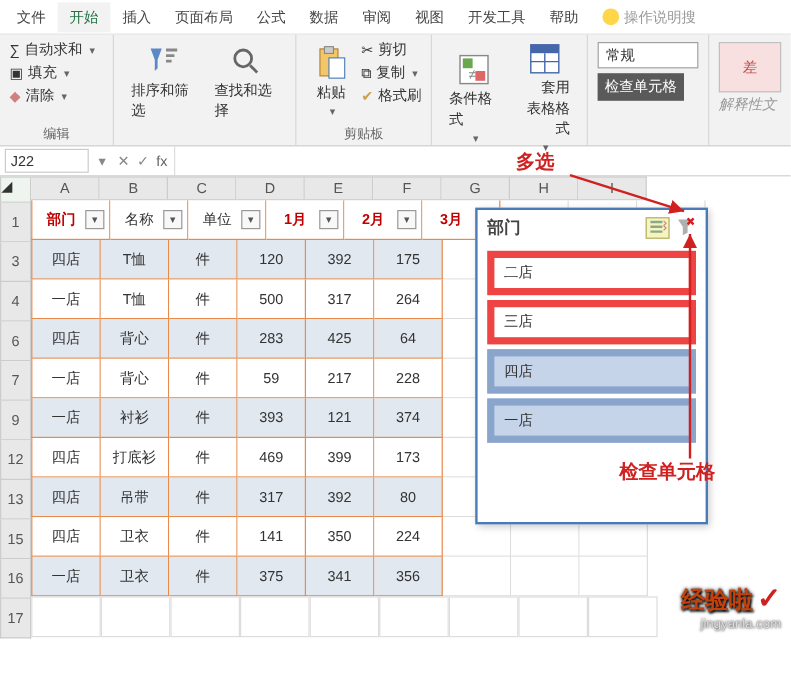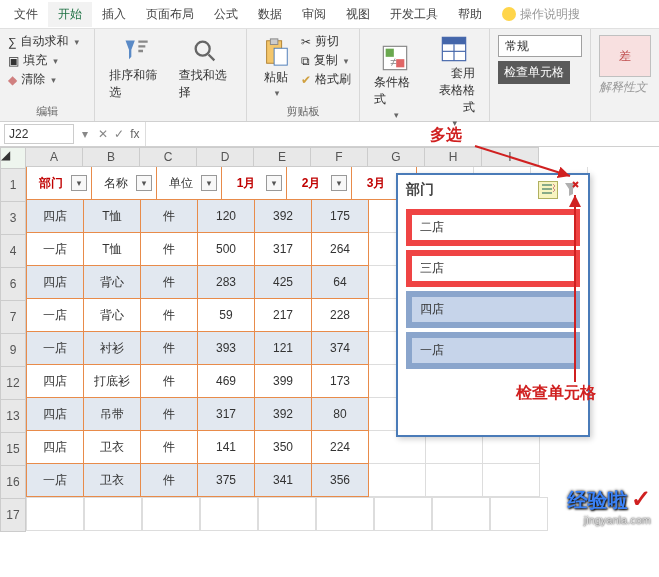--- a/index.html
+++ b/index.html
@@ -47,21 +47,21 @@
 .slicer-hdr{display:flex;align-items:center;justify-content:space-between;padding:6px 8px;font-size:14px;font-weight:bold;color:#444}
 .slicer-ico{display:flex;gap:4px}
 .ms-ico{width:18px;height:16px;border:1px solid #b0b060;background:#f8f4c0;display:flex;align-items:center;justify-content:center;font-size:10px;color:#888}
 .clr-ico{width:18px;height:16px;display:flex;align-items:center;justify-content:center;position:relative}
 .slicer-items{padding:4px 8px;display:flex;flex-direction:column;gap:4px}
 .sitem{border:6px solid #ef4444;padding:4px 8px;background:#fff}
 .sitem.sel{background:#c6d4ea;border-color:#8aa5cc}
 .annot{position:absolute;color:#d02020;font-size:16px;font-weight:bold}
 .arrow{position:absolute;pointer-events:none}
 .watermark{position:absolute;right:8px;bottom:6px;text-align:right}
-.watermark .big-w{font-size:20px;font-weight:bold;color:#3b82f6;text-shadow:0 0 3px #000,1px 1px 2px #000}
+.watermark .big-w{font-size:20px;font-weight:bold;color:#c2410c;text-shadow:0 0 3px #000,1px 1px 2px #000}
 .watermark .chk{color:#d02020;font-size:24px;font-weight:bold}
 .watermark .sm{font-size:11px;color:#ddd;text-shadow:0 0 2px #000}
 svg.ico16{width:16px;height:16px}
 </style>
 </head>
 <body>
 
 <div class="ribbon-tabs">
   <div class="tab">文件</div>
   <div class="tab active">开始</div>

